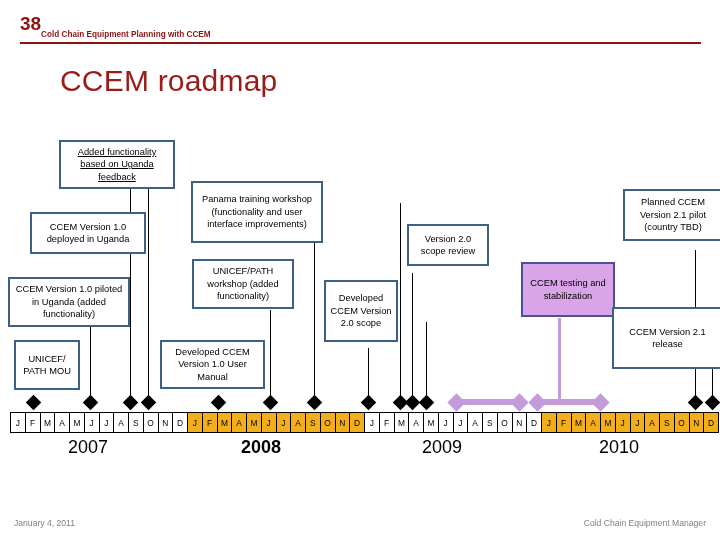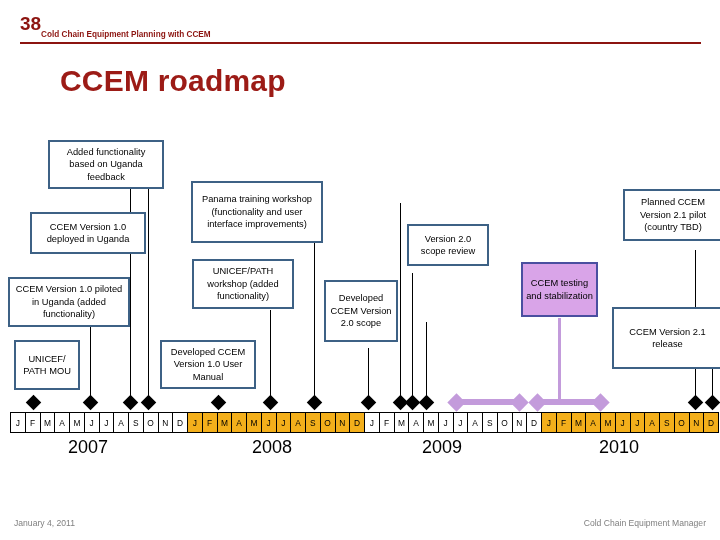--- a/index.html
+++ b/index.html
@@ -43,21 +43,21 @@
     left: 20px; top: 42px;
     width: 681px; height: 2px;
     background: #8C1410;
   }
 
   
   #page-title {
     position: absolute;
     left: 60px; top: 64px;
     font-size: 30px;
-    font-weight: bold;
+    font-weight: normal;
     color: #9C1B16;
     letter-spacing: 0.2px;
   }
 
   
   #roadmap {
     position: absolute;
     left: 0; top: 0;
     width: 720px; height: 540px;
   }
@@ -182,21 +182,21 @@
   <div class="stem" style="left:412px; top:273px; height:127px;"></div>
   <div class="stem" style="left:426px; top:322px; height:78px;"></div>
   <div class="stem" style="left:695px; top:250px; height:150px;"></div>
   <div class="stem" style="left:712px; top:368px; height:32px;"></div>
 
   <div class="stem purple" style="left:558px; top:318px; height:82px;"></div>
 
   <div class="pbar" style="left:456px; top:399px; width:65px;"></div>
   <div class="pbar" style="left:537px; top:399px; width:64px;"></div>
 
-  <div class="mbox" style="left:48px;  top:140px; width:116px; height:49px;">
+  <div class="mbox" style="left:59px;  top:140px; width:116px; height:49px;text-decoration:underline;">
     <span>Added functionality based on Uganda feedback</span>
   </div>
 
   <div class="mbox" style="left:30px;  top:212px; width:116px; height:42px;justify-content:flex-end;">
     <span>CCEM Version 1.0 deployed in Uganda</span>
   </div>
 
   <div class="mbox" style="left:8px;   top:277px; width:122px; height:50px;">
     <span>CCEM Version 1.0 piloted in Uganda (added functionality)</span>
   </div>
@@ -206,36 +206,36 @@
   </div>
 
   <div class="mbox" style="left:192px; top:259px; width:102px; height:50px;">
     <span>UNICEF/PATH workshop (added functionality)</span>
   </div>
 
   <div class="mbox" style="left:191px; top:181px; width:132px; height:62px;">
     <span>Panama training workshop (functionality and user interface improvements)</span>
   </div>
 
-  <div class="mbox" style="left:160px; top:340px; width:96px; height:49px;">
+  <div class="mbox" style="left:160px; top:340px; width:105px; height:49px;">
     <span>Developed CCEM Version 1.0 User Manual</span>
   </div>
 
 
   <div class="mbox" style="left:407px; top:224px; width:82px; height:42px;">
     <span>Version 2.0 scope review</span>
   </div>
 
   <div class="mbox" style="left:324px; top:280px; width:74px; height:62px;">
     <span>Developed CCEM Version 2.0 scope</span>
   </div>
 
 
 
-  <div class="mbox purple" style="left:521px; top:262px; width:77px; height:55px;">
+  <div class="mbox purple" style="left:521px; top:262px; width:94px; height:55px;">
     <span>CCEM testing and stabilization</span>
   </div>
 
   <div class="mbox" style="left:623px; top:189px; width:100px; height:52px;">
     <span>Planned CCEM Version 2.1 pilot (country TBD)</span>
   </div>
 
   <div class="mbox" style="left:612px; top:307px; width:111px; height:62px;">
     <span>CCEM Version 2.1 release</span>
   </div>
@@ -304,20 +304,20 @@
       <div class="mcell alt">J</div>
       <div class="mcell alt">J</div>
       <div class="mcell alt">A</div>
       <div class="mcell alt">S</div>
       <div class="mcell alt">O</div>
       <div class="mcell alt">N</div>
       <div class="mcell alt">D</div>
     </div>
 
   <div class="year-label" style="left:43px;">2007</div>
-  <div class="year-label" style="left:227px;">2008</div>
+  <div class="year-label" style="left:216px;font-weight:bold;">2008</div>
   <div class="year-label" style="left:397px;">2009</div>
   <div class="year-label" style="left:574px;">2010</div>
 
 </div>
 
 <div id="footer-date">January 4, 2011</div>
 <div id="footer-right">Cold Chain Equipment Manager</div>
 
 </body></html>

